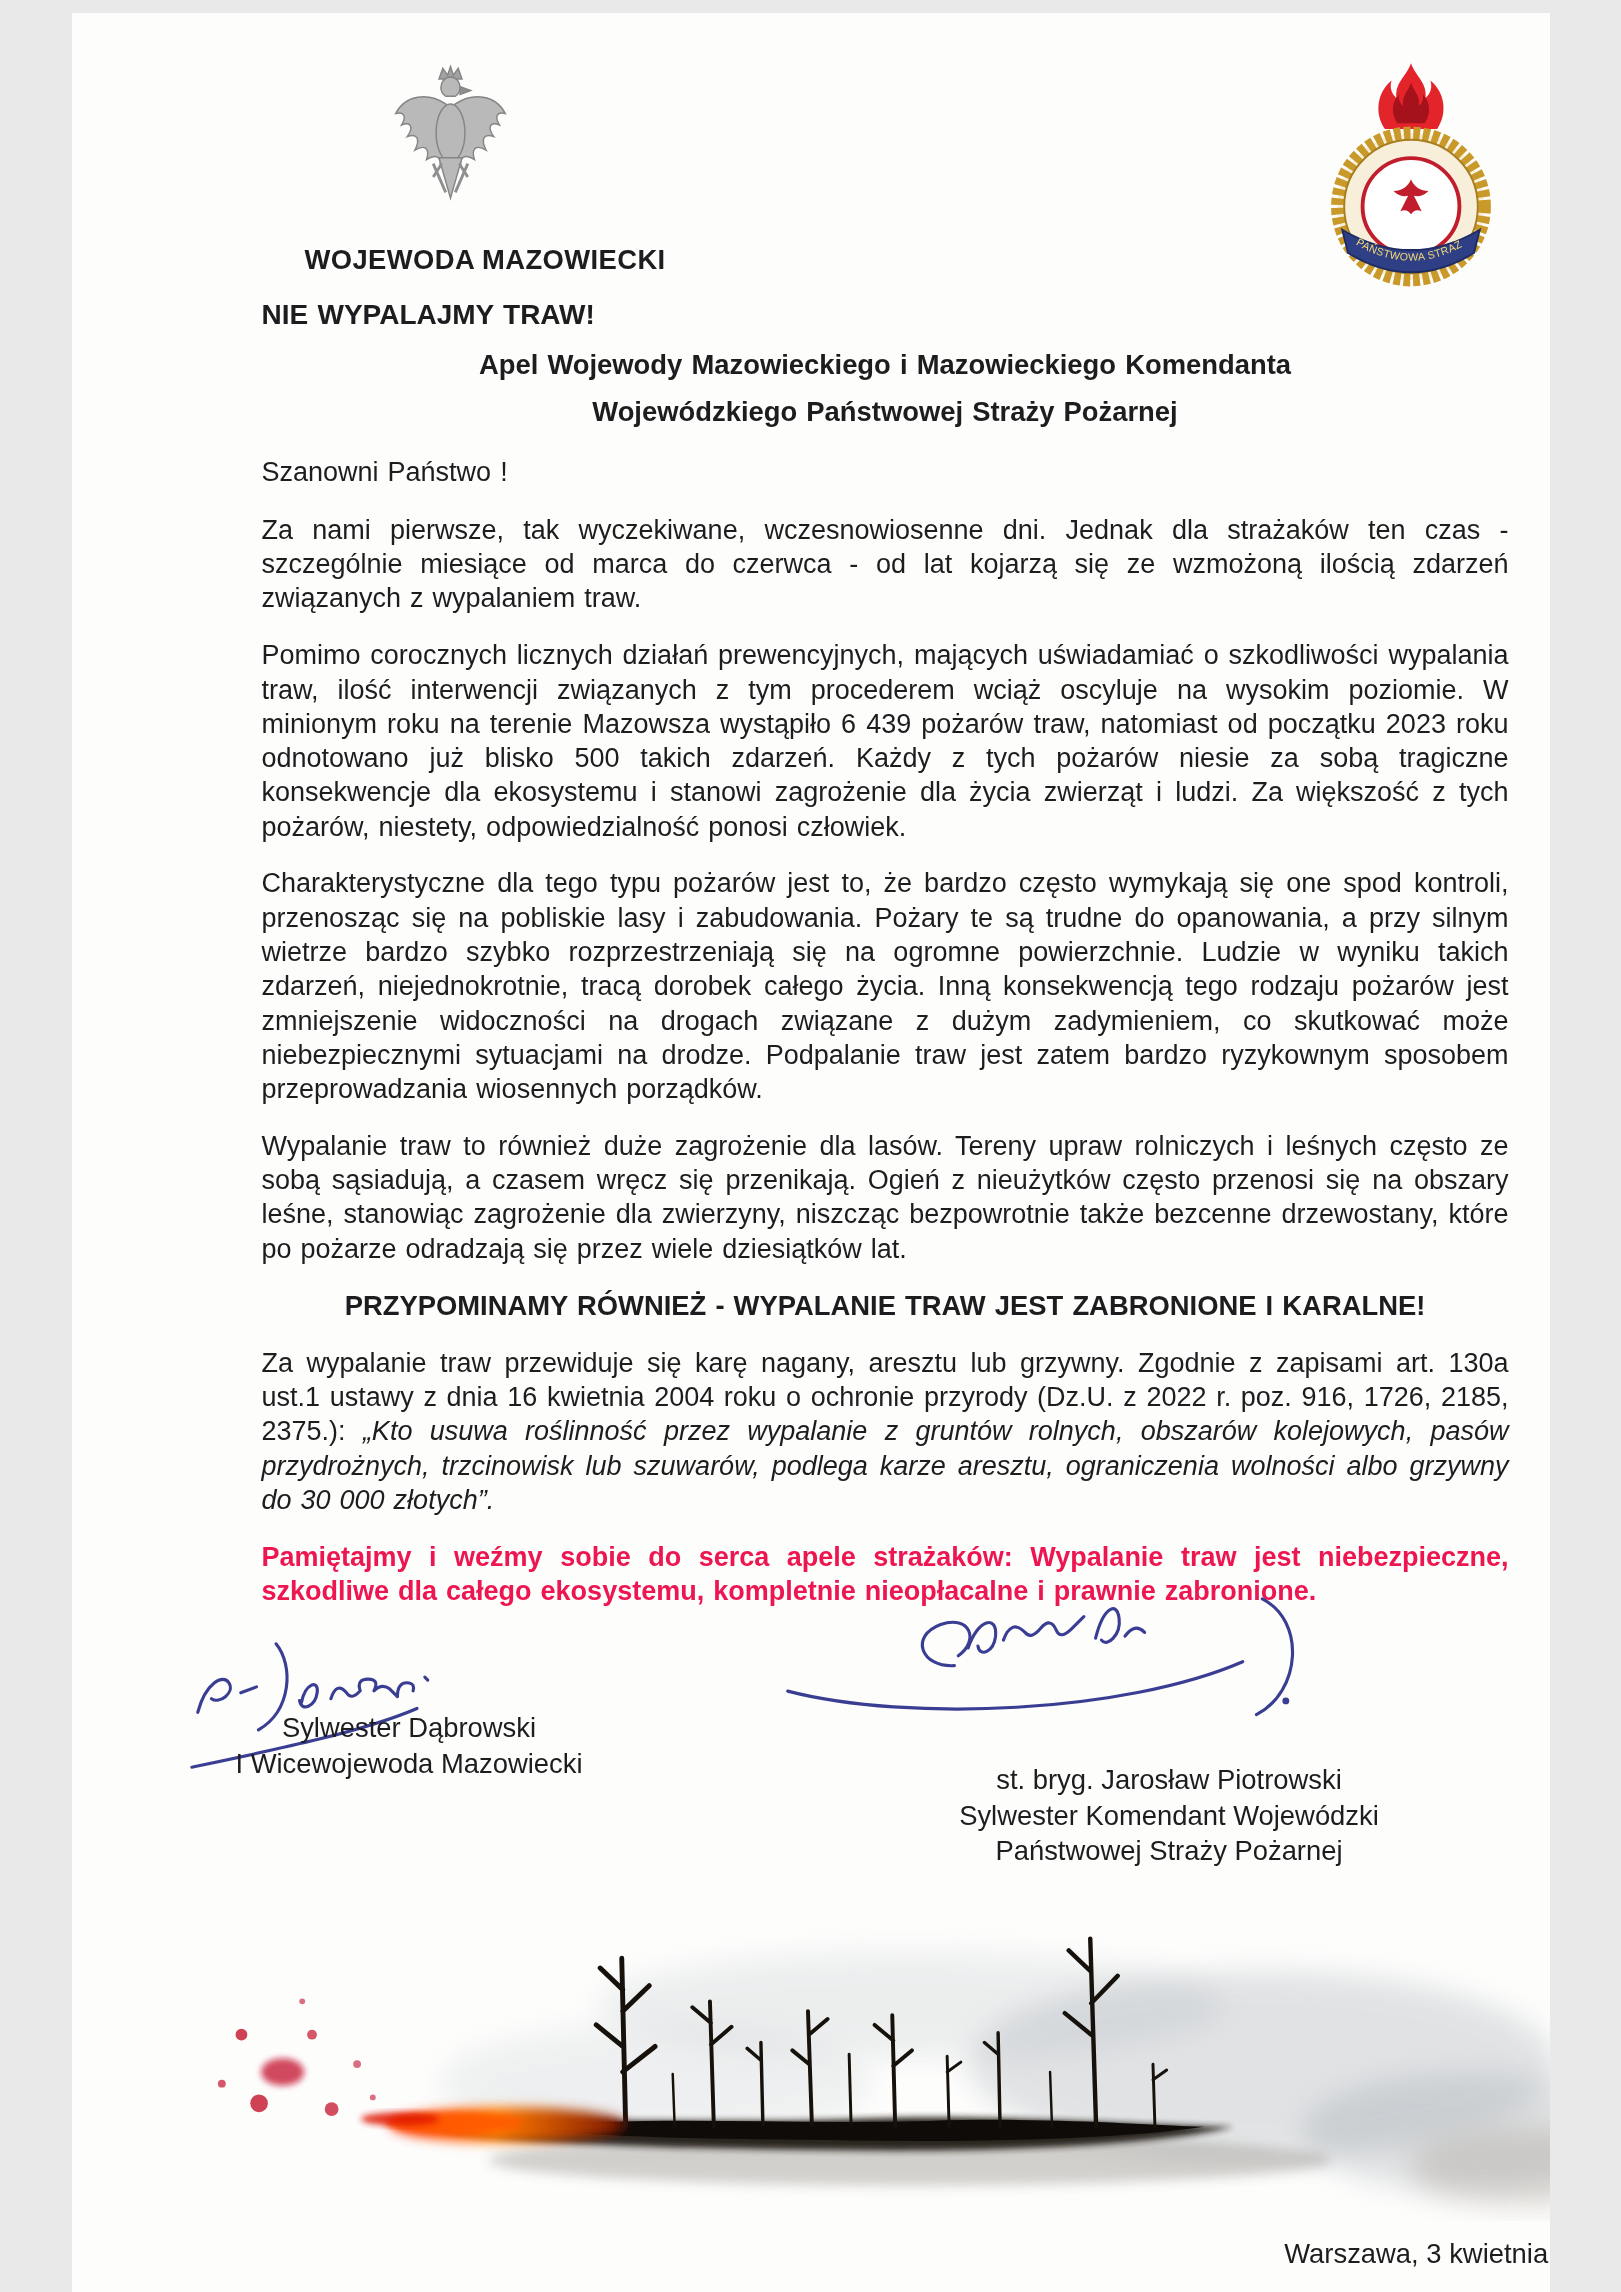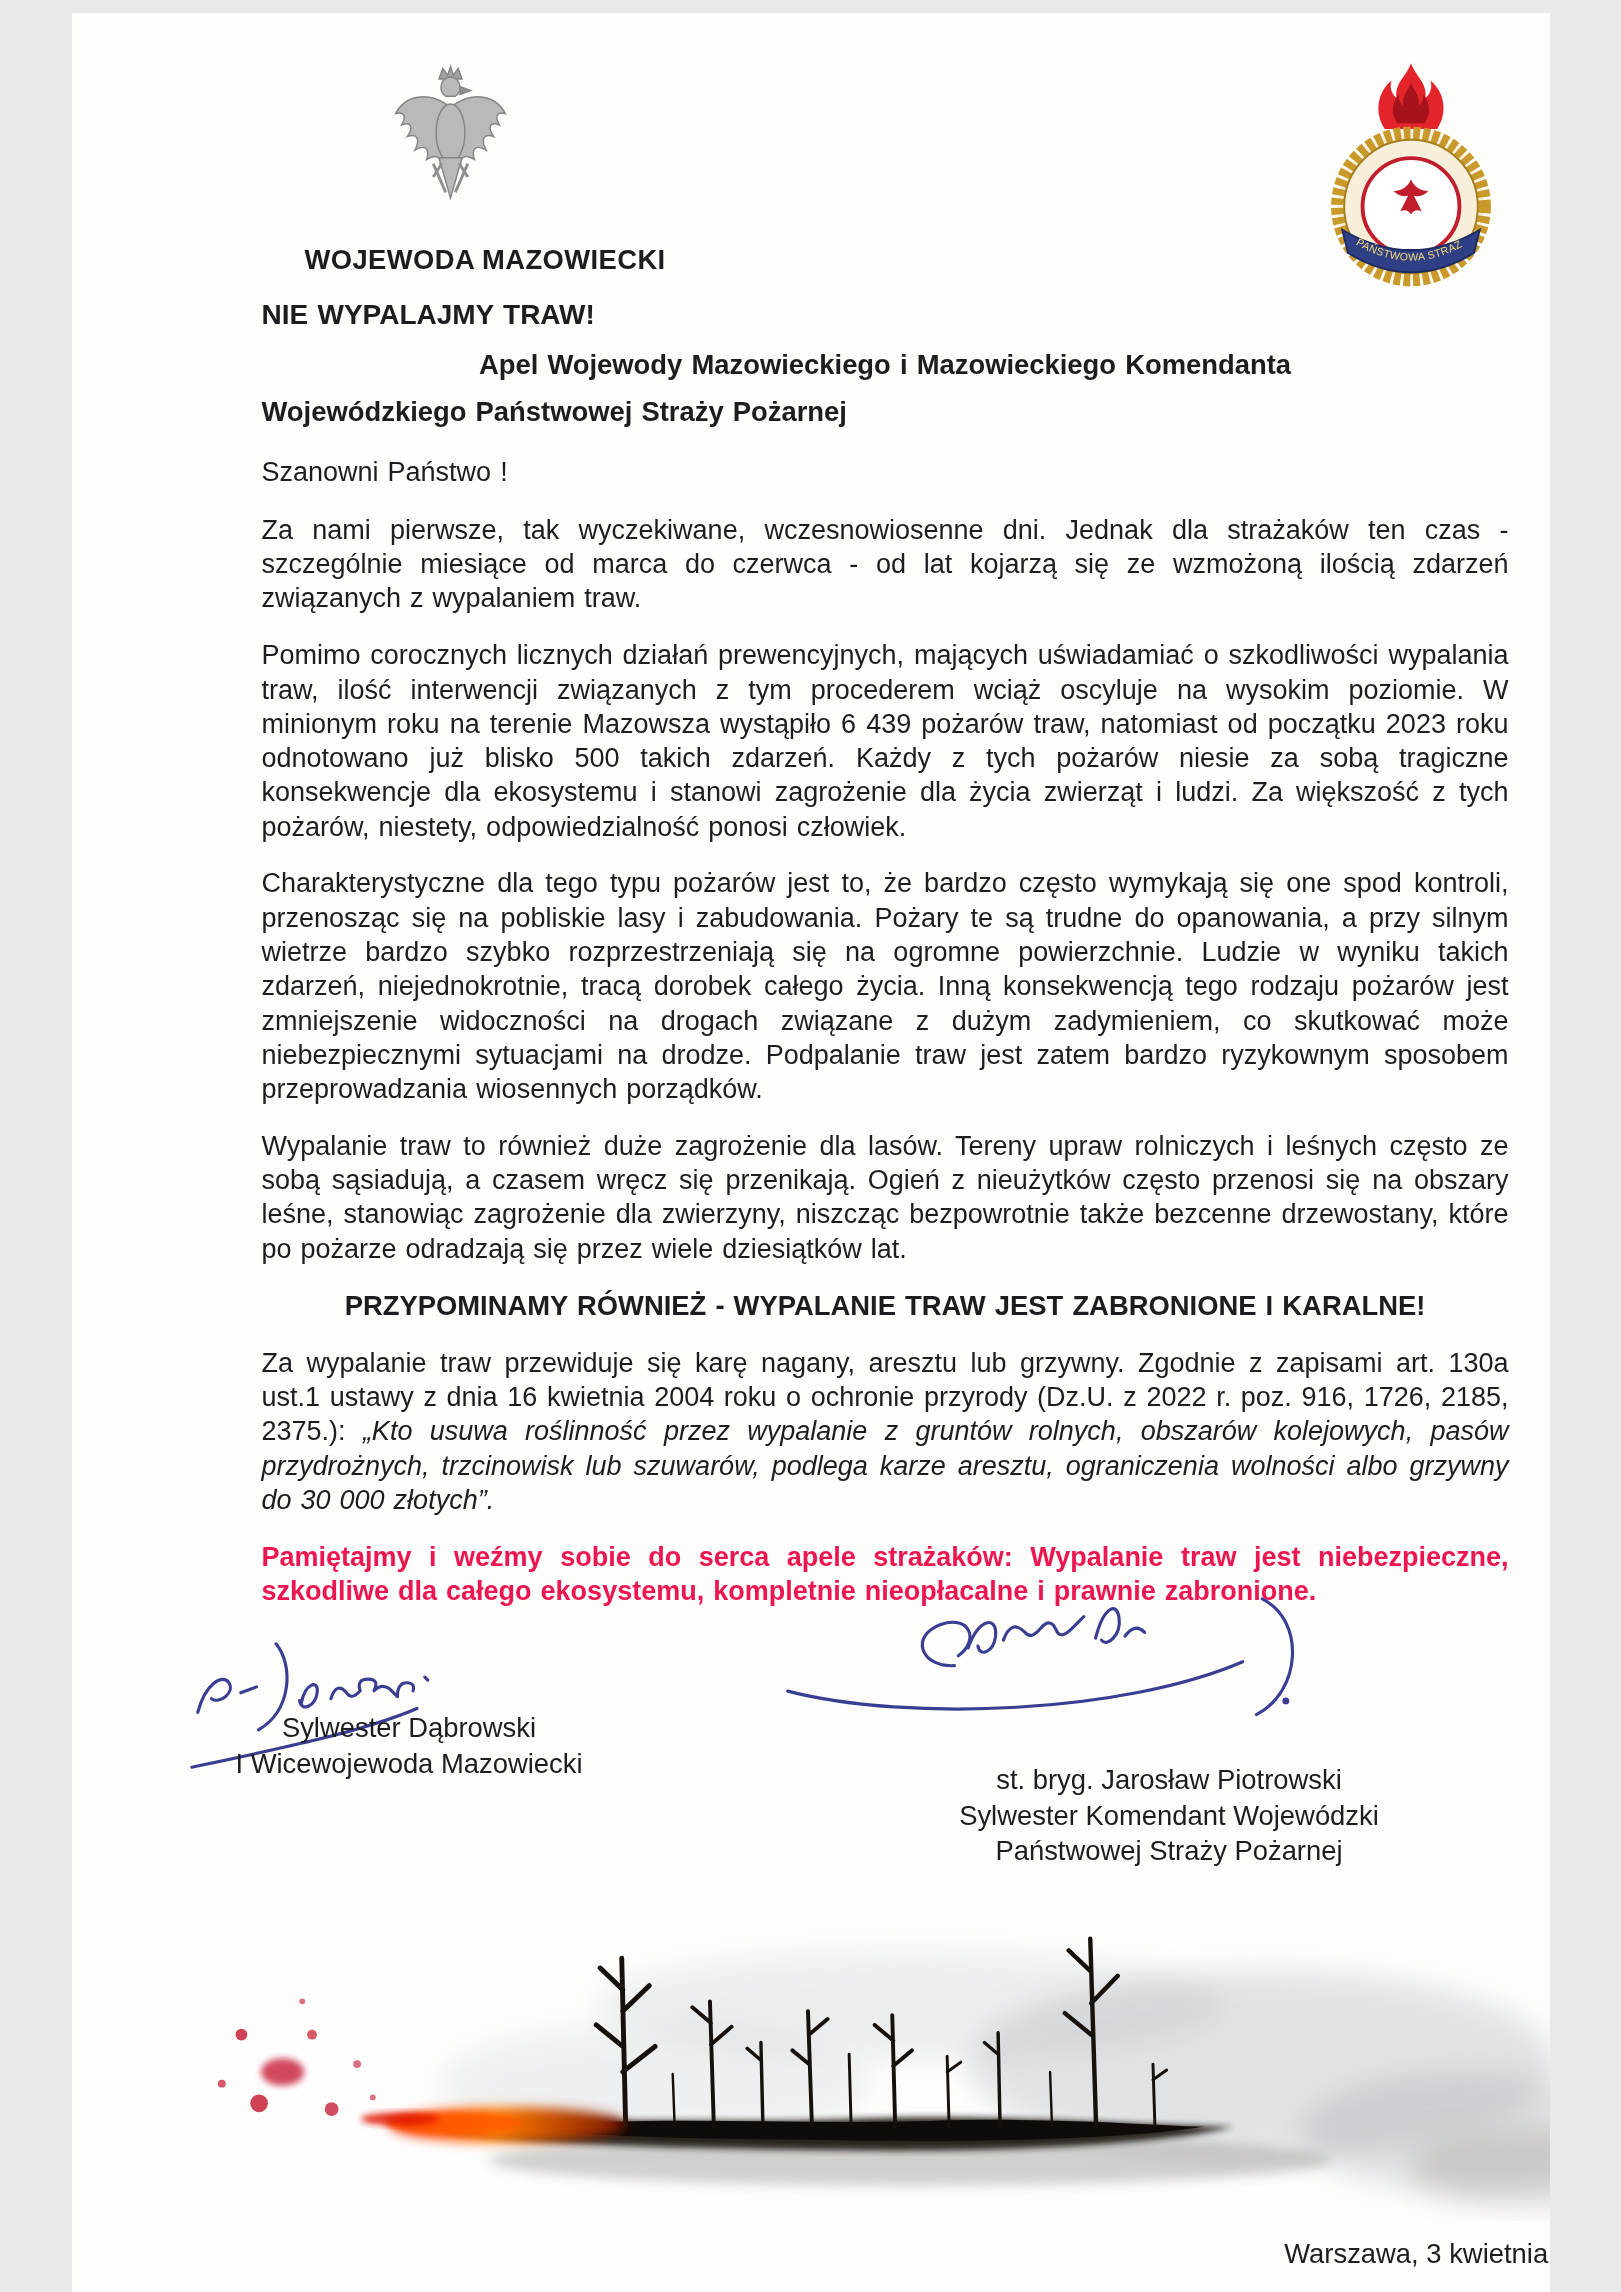--- a/index.html
+++ b/index.html
@@ -7,21 +7,21 @@
         font-family:"Liberation Sans",sans-serif;color:#1d1d1f}
 
   .eagle{position:absolute;left:316px;top:49px;width:125px;height:157px}
   .office{position:absolute;left:233px;top:231px;font-size:27.4px;font-weight:bold;letter-spacing:0.4px}
   .crest{position:absolute;left:1247px;top:47px;width:184px;height:231px}
 
   .doc-body{position:absolute;left:190px;top:284px;width:1247px;font-size:27px;line-height:1.27;
             text-align:justify;word-spacing:1.5px}
   .t1{font-size:28px;font-weight:bold;text-align:left;margin:0 0 15.7px}
   .t2{font-size:27.4px;font-weight:bold;text-align:center;margin:0 0 11.8px}
-  .t3{font-size:27.4px;font-weight:bold;text-align:left;margin:0 0 25.5px}
+  .t3{font-size:27.4px;font-weight:bold;text-align:center;margin:0 0 25.5px}
   .salutation{margin:0 0 23.5px;text-align:left}
   .body-par{margin:0 0 22.5px}
   .warning{font-weight:bold;margin:0 0 22.5px;text-align:center;font-size:27.4px}
   .legal{margin:0 0 22.5px}
   .legal .quote{font-style:italic}
   .appeal{font-weight:bold;color:#ed1650;margin:0}
 
   .ink{position:absolute}
   .ink path{stroke:#3a3e93;stroke-width:3.2;fill:none;stroke-linecap:round;stroke-linejoin:round}
   #ink-left{left:114px;top:1617px;width:323px;height:151px}

